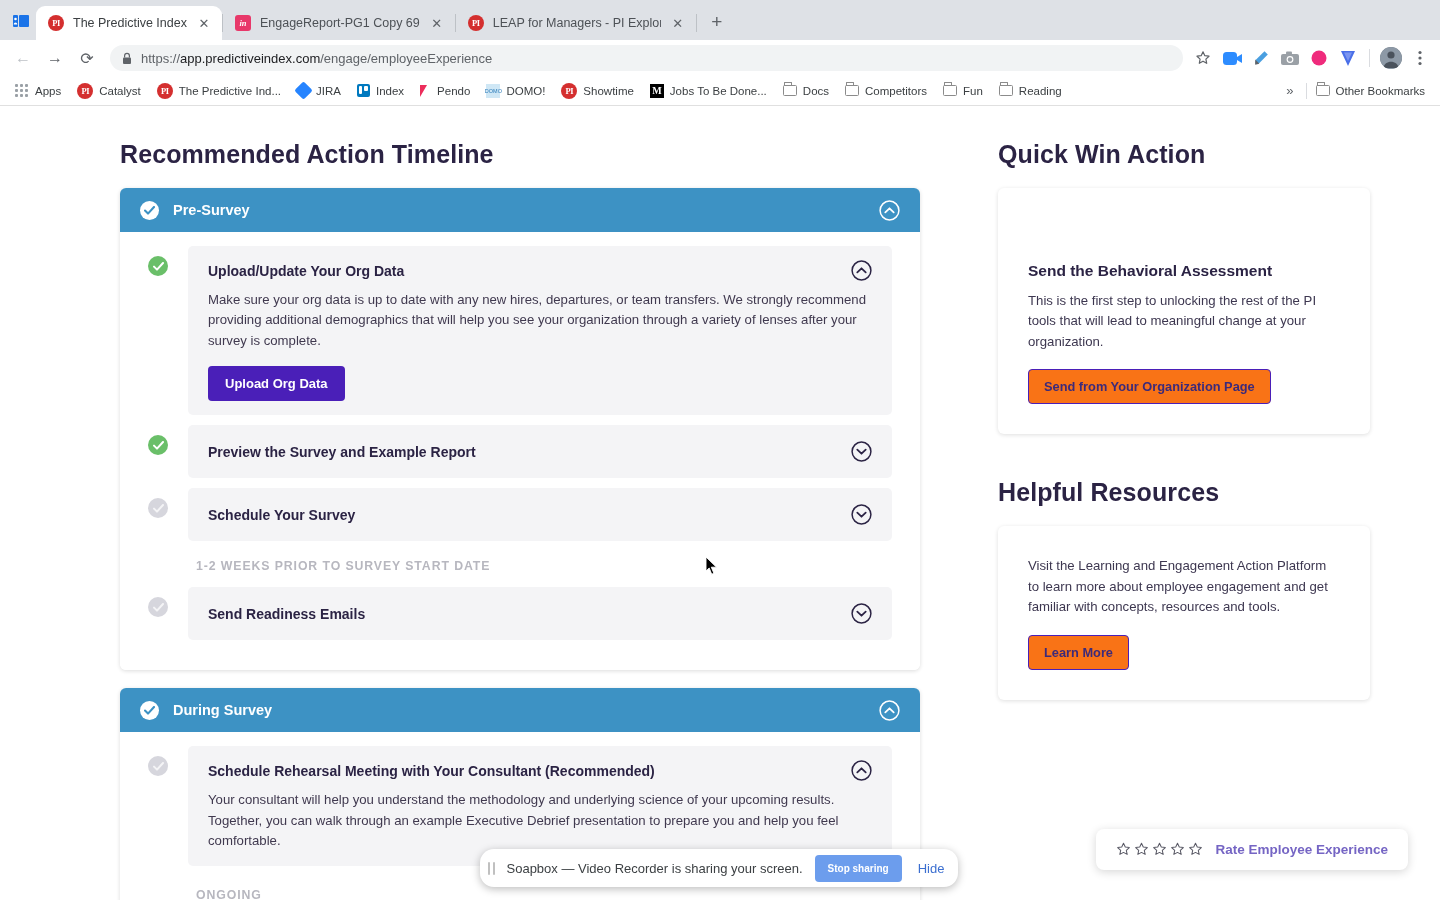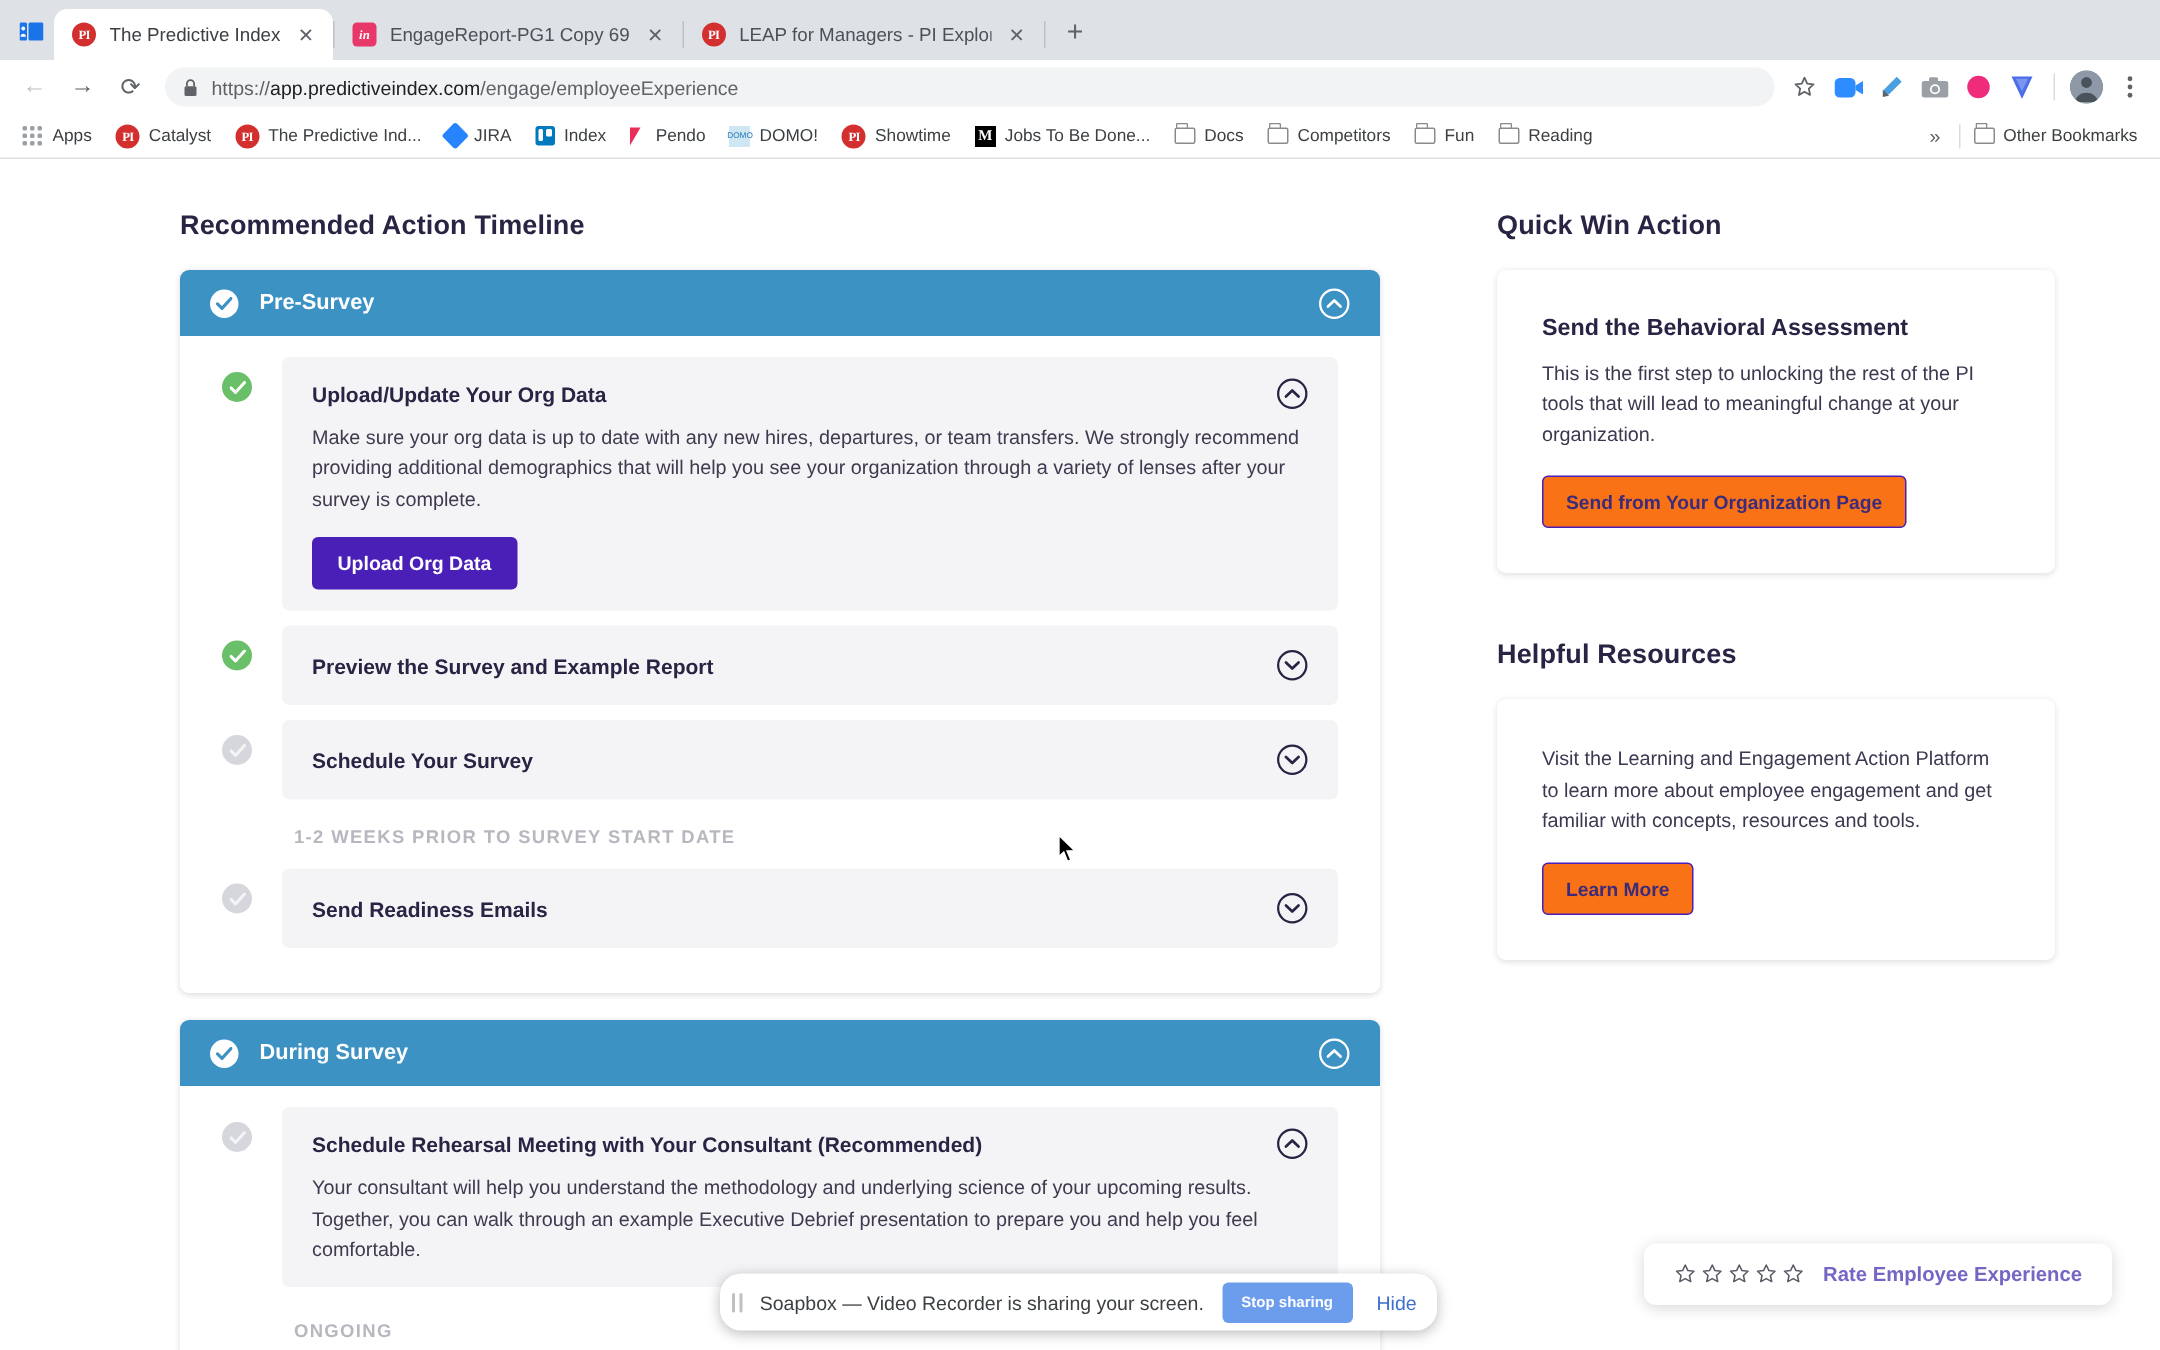--- a/index.html
+++ b/index.html
@@ -140,21 +140,21 @@
   }
   .page {
     position: absolute; inset: 0;
     padding: 34px 50px 0 120px;
     display: flex; gap: 78px;
   }
   .col-main { width: 800px; flex: 0 0 800px; }
   .col-side { width: 372px; flex: 0 0 372px; }
 
   h1.section-title {
-    font-size: 18px; font-weight: bold; color: #2b2344;
+    font-size: 25px; font-weight: bold; color: #2b2344;
     margin-bottom: 19px; letter-spacing: 0.1px;
   }
 
   .timeline-card {
     background: #ffffff; border-radius: 6px;
     box-shadow: 0 1px 4px rgba(0,0,0,0.14);
     margin-bottom: 18px; overflow: hidden;
   }
   .phase-header {
     background: #3d92c4; height: 44px;
@@ -205,21 +205,21 @@
   .time-label.bottom { margin-top: 22px; }
 
   
   .side-card {
     background: #ffffff; border-radius: 6px;
     box-shadow: 0 1px 4px rgba(0,0,0,0.13);
     padding: 30px 30px 30px 30px;
     margin-bottom: 30px;
   }
   .side-card h3 {
-    font-size: 15.5px; font-weight: bold; color: #2b2344; margin-bottom: 11px;
+    font-size: 15.5px; font-weight: bold; color: #2b2344; margin-bottom: 11px; margin-top: 44px;
   }
   .side-card p {
     font-size: 13.2px; color: #3d3750; line-height: 1.55;
   }
   .btn-outline {
     display: inline-block; margin-top: 17px;
     background: #f97316; border: 1px solid #4a1fb8; color: #3c2a7a;
     font-size: 12.8px; font-weight: bold; padding: 9px 15px; border-radius: 4px;
     font-family: "Liberation Sans", sans-serif;
   }

